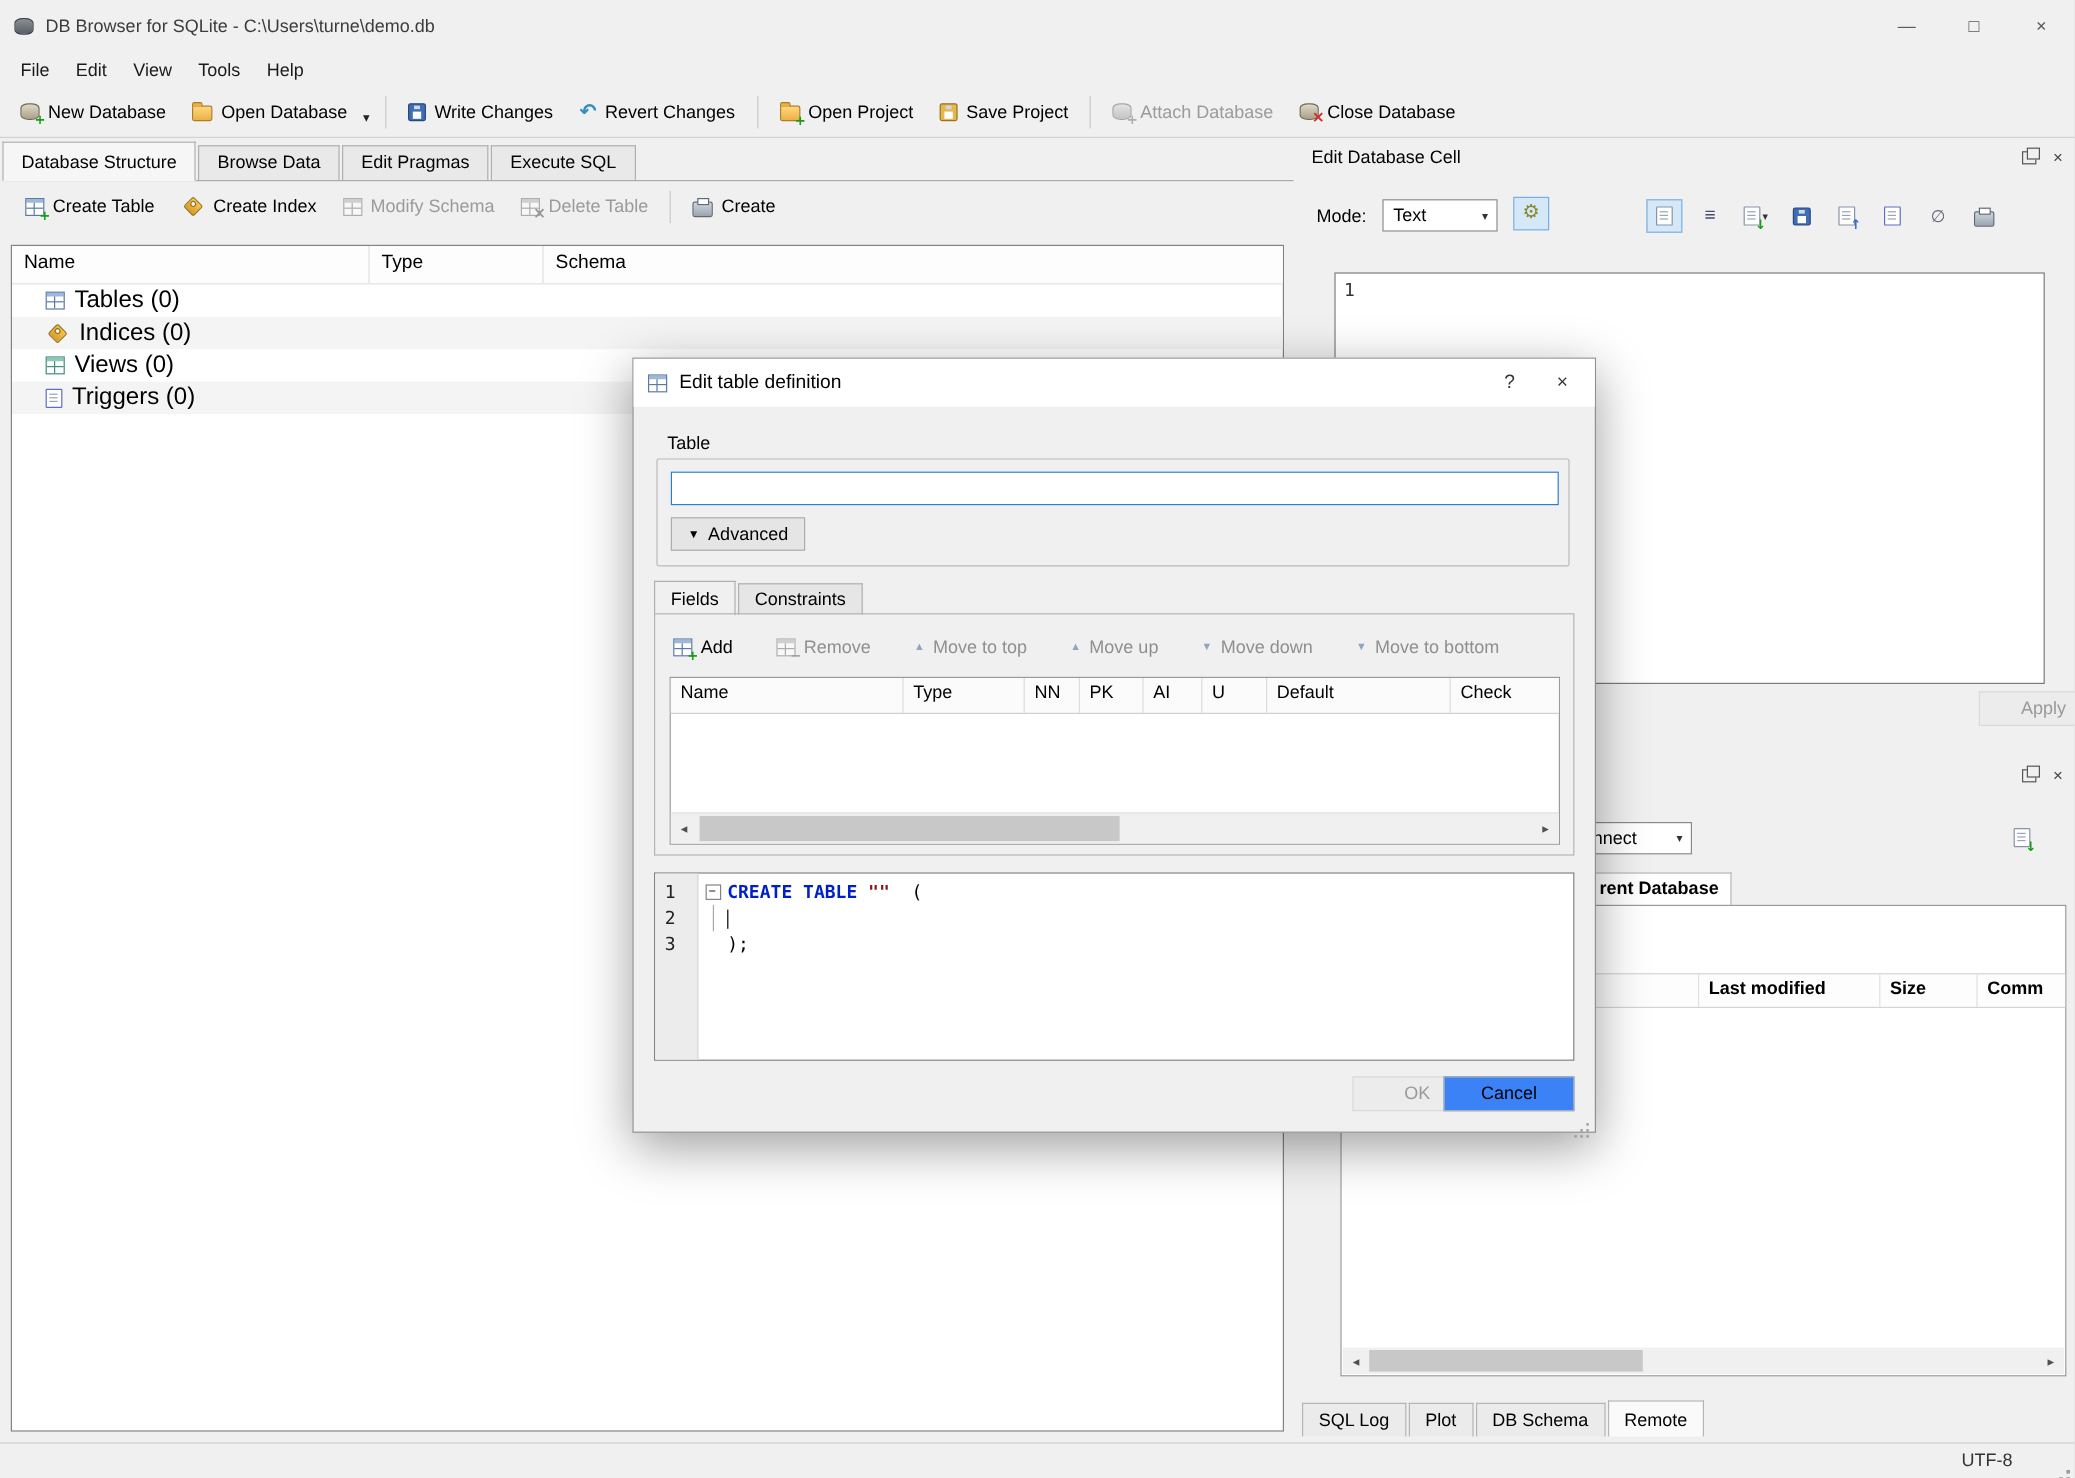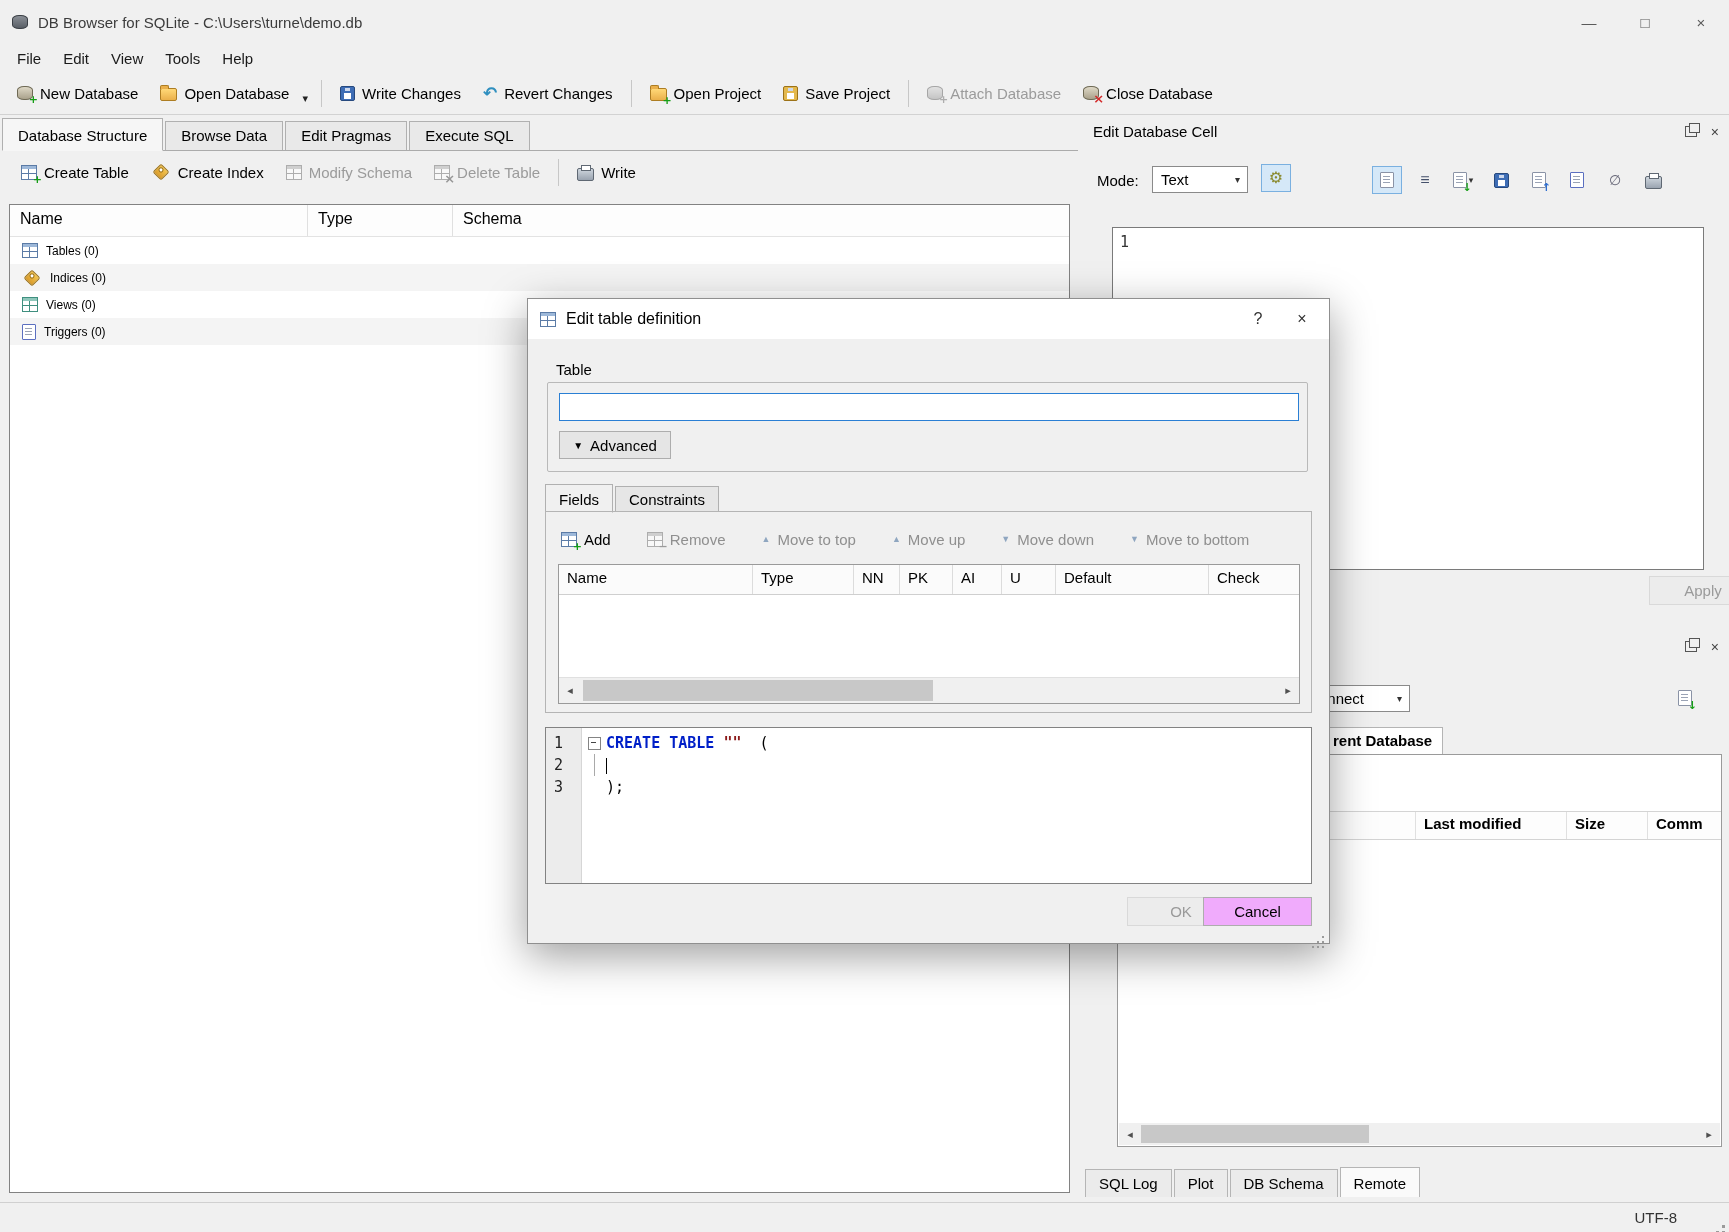--- a/index.html
+++ b/index.html
@@ -65,32 +65,32 @@
   .tab{padding:5px 15px 6px;border:1px solid #b0b0b0;border-bottom:none;background:#e9e9e9;margin-right:2px;}
   .tab.active{background:#f6f6f6;padding-top:8px;margin-bottom:-1px;border-bottom:1px solid #f6f6f6;}
 
   
   #structure-toolbar{left:0;top:150px;width:1078px;height:44px;display:flex;align-items:center;padding-left:10px;box-sizing:border-box;}
 
   
   #tree{left:9px;top:204px;width:1061px;height:989px;background:#fff;border:1px solid #828282;box-sizing:border-box;}
   .tree-header{display:flex;height:31px;border-bottom:1px solid #e3e3e3;background:#fdfdfd;font-size:16px;}
   .tree-header .col{padding:5px 10px;border-right:1px solid #e0e0e0;box-sizing:border-box;}
-  .tree-row{display:flex;align-items:center;height:27px;font-size:12px;padding-left:12px;gap:8px;}
+  .tree-row{display:flex;align-items:center;height:27px;font-size:20px;padding-left:28px;gap:8px;}
   .tree-row.alt{background:#f4f4f4;}
 
   
   .dock-head{display:flex;align-items:center;height:26px;padding:0 8px;box-sizing:border-box;}
   .dock-btns{margin-left:auto;display:flex;gap:14px;align-items:center;padding-right:2px;}
   .combo{display:flex;align-items:center;background:#fff;border:1px solid #8a8a8a;height:27px;box-sizing:border-box;padding-left:8px;}
   .combo .arrow{margin-left:auto;width:19px;text-align:center;color:#333;font-size:10px;}
   .icbtn{width:30px;height:28px;display:flex;align-items:center;justify-content:center;border:1px solid transparent;box-sizing:border-box;}
   .icbtn.checked{background:#d5e8f8;border-color:#7ab0e0;}
   #cell-editor{background:#fff;border:1px solid #7a7a7a;box-sizing:border-box;font-family:"DejaVu Sans Mono",monospace;font-size:15px;color:#333;padding:5px 7px;}
-  .btn{display:flex;align-items:center;justify-content:center;background:#f0abfc;border:1px solid #adadad;font-size:15px;box-sizing:border-box;}
+  .btn{display:flex;align-items:center;justify-content:center;background:#3b82f6;border:1px solid #adadad;font-size:15px;box-sizing:border-box;}
   .btn.disabled{background:#ececec;border-color:#d9d9d9;color:var(--disabled-text,#9a9a9a);margin-left:44px;}
 
   
   #remote-body{background:#fff;border:1px solid #9a9a9a;box-sizing:border-box;}
   .rheader{display:flex;height:27px;border-top:1px solid #d4d4d4;border-bottom:1px solid #d4d4d4;background:#fdfdfd;font-weight:bold;}
   .rheader .col{padding:3px 8px;border-right:1px solid #e0e0e0;box-sizing:border-box;}
   .hscroll{position:absolute;background:#f0f0f0;display:flex;align-items:center;}
   .hs-arrow{width:22px;height:100%;display:flex;align-items:center;justify-content:center;color:#505050;font-size:11px;}
   .hs-thumb{position:absolute;top:2px;bottom:2px;background:#c8c8c8;}
   .rtab{position:absolute;background:#fff;border:1px solid #b4b4b4;border-bottom:none;padding:4px 10px;box-sizing:border-box;}
@@ -230,21 +230,21 @@
     </div>
     <div class="tbtn disabled">
       <span class="ic ic-grid">
           <span class="badge b-x"></span>
         </span>
       <span>Delete Table</span>
     </div>
     <div class="vsep"></div>
     <div class="tbtn">
       <span class="ic ic-printer"></span>
-      <span>Write</span>
+      <span>Create</span>
     </div>
   </div>
 
   <div id="tree" class="abs">
     <div class="tree-header">
       <div class="col" style="width:298px;">Name</div>
       <div class="col" style="width:145px;">Type</div>
       <div class="col" style="flex:1;border-right:none;">Schema</div>
     </div>
     <div class="tree-row">

